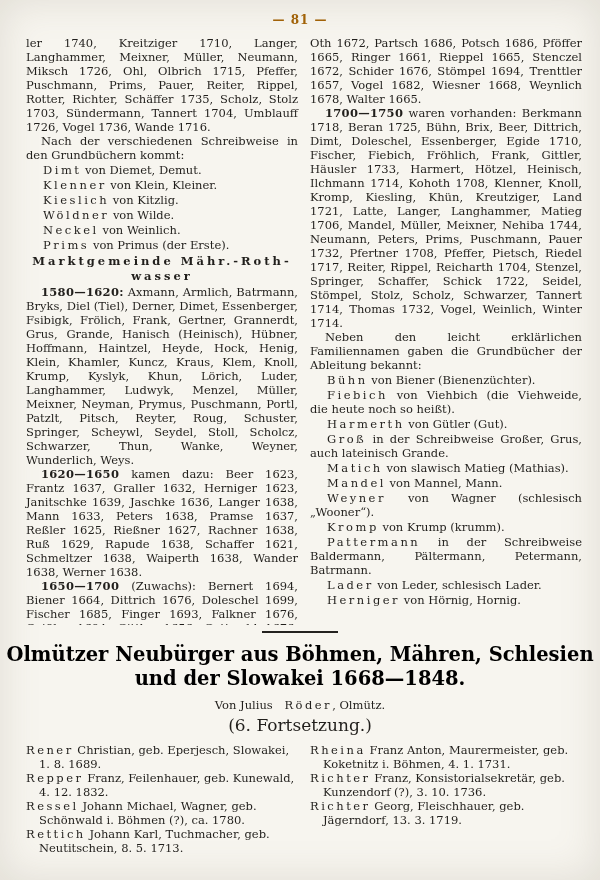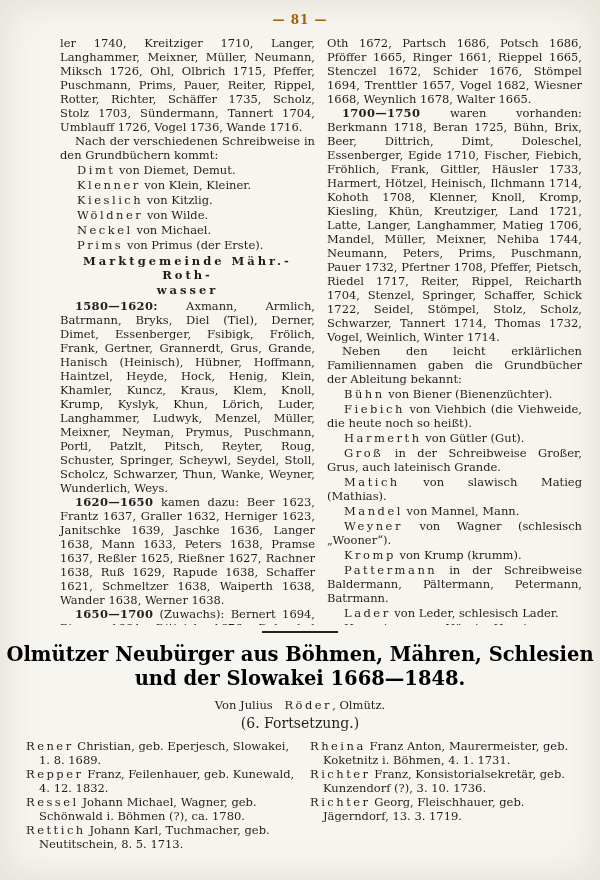--- a/index.html
+++ b/index.html
@@ -24,21 +24,20 @@
     letter-spacing:1px;
     color:#a16207;
   }
   .columns{
     display:flex;
     gap:12px;
     padding:9px 18px 0 26px;
     height:598px;
     overflow:hidden;
     box-sizing:border-box;
-    margin-left:34px;
   }
   .col{
     flex:1 1 0;
     font-size:11.5px;
     line-height:14px;
     text-align:justify;
   }
   .col p{margin:0;}
   p.indent{text-indent:15px;}
   p.deriv{text-indent:17px;margin:1px 0;}
@@ -73,21 +72,21 @@
   }
   .byline{
     margin:7px 0 0 0;
     text-align:center;
     font-size:11.5px;
   }
   .byline .sperr{letter-spacing:2.5px;margin-left:8px;}
   .installment{
     margin:3px 0 0 0;
     text-align:center;
-    font-size:14px;
+    font-size:17px;
   }
   .entries{
     display:flex;
     gap:12px;
     padding:9px 18px 0 26px;
   }
   .entry-col{
     flex:1 1 0;
     font-size:11.5px;
     line-height:13.5px;
@@ -110,21 +109,21 @@
   <div class="columns">
 
     <div class="col">
       <p>ler 1740, Kreitziger 1710, Langer, Langhammer, Meixner, Müller, Neumann, Miksch 1726, Ohl, Olbrich 1715, Pfeffer, Puschmann, Prims, Pauer, Reiter, Rippel, Rotter, Richter, Schäffer 1735, Scholz, Stolz 1703, Sündermann, Tannert 1704, Umblauff 1726, Vogel 1736, Wande 1716.</p>
       <p class="indent">Nach der verschiedenen Schreibweise in den Grundbüchern kommt:</p>
 
       <p class="deriv"><span class="term">Dimt</span> <span>von Diemet, Demut.</span></p>
       <p class="deriv"><span class="term">Klenner</span> <span>von Klein, Kleiner.</span></p>
       <p class="deriv"><span class="term">Kieslich</span> <span>von Kitzlig.</span></p>
       <p class="deriv"><span class="term">Wöldner</span> <span>von Wilde.</span></p>
-      <p class="deriv"><span class="term">Neckel</span> <span>von Michael.</span></p>
+      <p class="deriv"><span class="term">Neckel</span> <span>von Weinlich.</span></p>
       <p class="deriv"><span class="term">Prims</span> <span>von Primus (der Erste).</span></p>
 
       <p class="subhead">Marktgemeinde Mähr.-Roth-</p>
       <p class="subhead2">wasser</p>
 
       <p class="indent"><span class="lead">1580—1620:</span> <span>Axmann, Armlich, Batrmann, Bryks, Diel (Tiel), Derner, Dimet, Essenberger, Fsibigk, Frölich, Frank, Gertner, Grannerdt, Grus, Grande, Hanisch (Heinisch), Hübner, Hoffmann, Haintzel, Heyde, Hock, Henig, Klein, Khamler, Kuncz, Kraus, Klem, Knoll, Krump, Kyslyk, Khun, Lörich, Luder, Langhammer, Ludwyk, Menzel, Müller, Meixner, Neyman, Prymus, Puschmann, Portl, Patzlt, Pitsch, Reyter, Roug, Schuster, Springer, Scheywl, Seydel, Stoll, Scholcz, Schwarzer, Thun, Wanke, Weyner, Wunderlich, Weys.</span></p>
       <p class="indent"><span class="lead">1620—1650</span> <span>kamen dazu: Beer 1623, Frantz 1637, Graller 1632, Herniger 1623, Janitschke 1639, Jaschke 1636, Langer 1638, Mann 1633, Peters 1638, Pramse 1637, Reßler 1625, Rießner 1627, Rachner 1638, Ruß 1629, Rapude 1638, Schaffer 1621, Schmeltzer 1638, Waiperth 1638, Wander 1638, Werner 1638.</span></p>
       <p class="indent"><span class="lead">1650—1700</span> <span>(Zuwachs): Bernert 1694, Biener 1664, Dittrich 1676, Doleschel 1699, Fischer 1685, Finger 1693, Falkner 1676, Geißler 1694, Gittler 1656, Gottwald 1676, Harmerth 1670, Hötzel 1696, Hantschel 1671, Karger 1676, Kreutziger 1695, Latte 1675,</span></p>
     </div>
 

